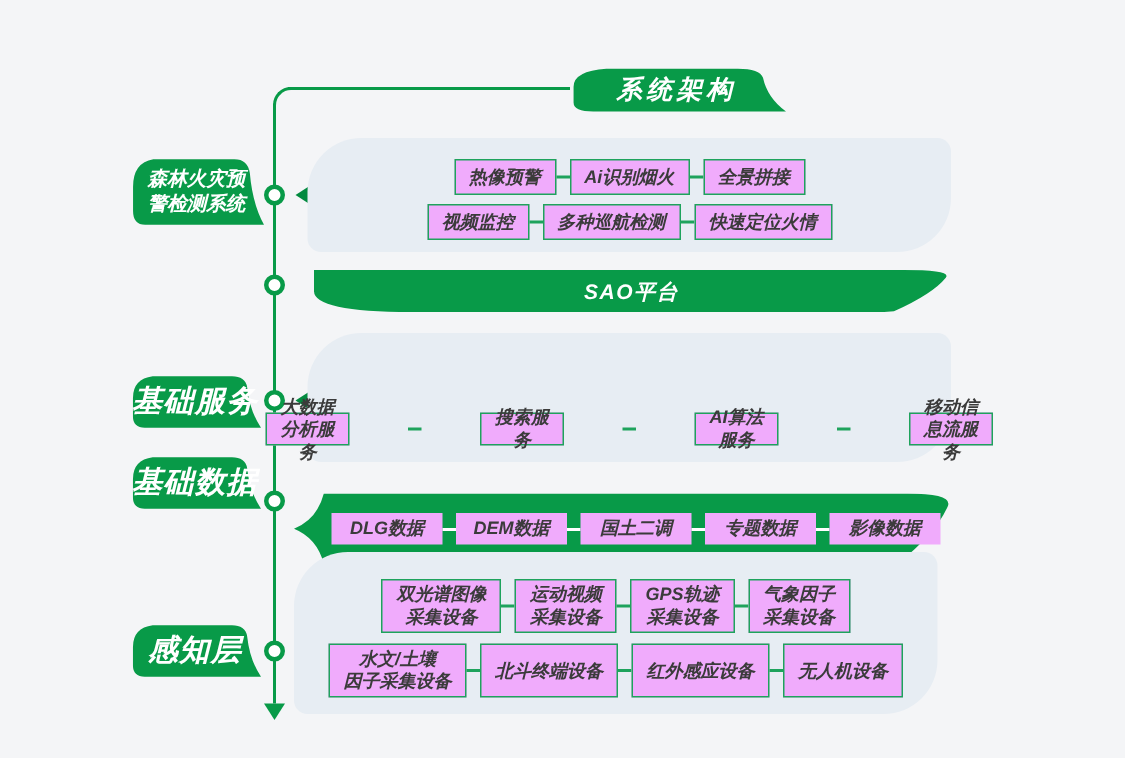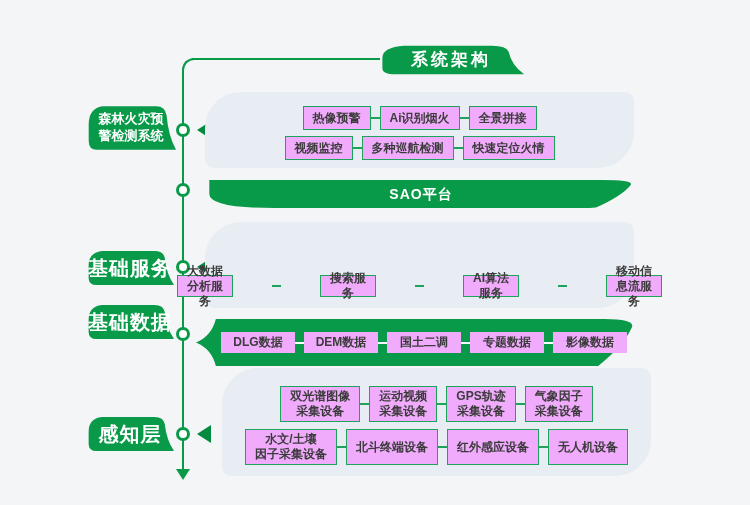--- a/index.html
+++ b/index.html
@@ -1,19 +1,20 @@
 <!DOCTYPE html>
 <html style="--green: #089a48; --green-dark: #028a3f; --panel-bg: #e7edf3; --page-bg: #f4f5f7; --box-border: #1ea35c; --text-dark: #3b3b3b;"><head>
 <meta charset="utf-8">
 <style>
   html,body{margin:0;padding:0;background:#f4f5f7;}
   .canvas{
     position:relative;width:750px;height:505px;overflow:hidden;
     background:var(--page-bg,#f4f5f7);
     font-family:"Liberation Sans","DejaVu Sans",sans-serif;
+    font-style:italic;
   }
   
   .hline{position:absolute;left:192px;top:58px;width:188px;height:2px;background:var(--green);}
   .corner{position:absolute;left:182px;top:58px;width:12px;height:12px;
     border-left:2px solid var(--green);border-top:2px solid var(--green);
     border-top-left-radius:12px;box-sizing:border-box;background:transparent;}
   .vline{position:absolute;left:182px;top:69px;width:2px;height:400px;background:var(--green);}
   .arrow-down{position:absolute;left:176px;top:469px;width:0;height:0;
     border-left:7px solid transparent;border-right:7px solid transparent;
     border-top:11px solid var(--green);}
@@ -130,38 +131,38 @@
         <span class="node-box">大数据分析服务</span>
         <span class="connector"></span>
         <span class="node-box">搜索服务</span>
         <span class="connector"></span>
         <span class="node-box">AI算法服务</span>
         <span class="connector"></span>
         <span class="node-box">移动信息流服务</span>
       </div>
   </div>
 
-  <div class="green-shape bar-shape" style="left:196px;top:319px;width:442px;height:47px;">
+  <div class="green-shape bar-shape" style="left:196px;top:329px;width:442px;height:47px;">
     <svg viewBox="0 0 100 30" preserveAspectRatio="none">
       <path fill="currentColor" d="M4.5 0 L92.5 0 Q99.5 0 98.6 5.5 Q96.8 17 91 30 L4.5 30 Q3.5 19 0 15 Q3.5 11 4.5 0 Z"></path>
     </svg>
     <div class="data-bar-inner">
         <span class="node-box">DLG数据</span>
         <span class="connector white"></span>
         <span class="node-box">DEM数据</span>
         <span class="connector white"></span>
         <span class="node-box">国土二调</span>
         <span class="connector white"></span>
         <span class="node-box">专题数据</span>
         <span class="connector white"></span>
         <span class="node-box">影像数据</span>
       </div>
   </div>
 
-  <div class="panel" style="left:222px;top:368px;width:429px;height:108px;">
+  <div class="panel" style="left:196px;top:368px;width:429px;height:108px;">
     <div class="row" style="top:18px;height:36px;">
         <span class="node-box">双光谱图像
 采集设备</span>
         <span class="connector"></span>
         <span class="node-box">运动视频
 采集设备</span>
         <span class="connector"></span>
         <span class="node-box">GPS轨迹
 采集设备</span>
         <span class="connector"></span>

